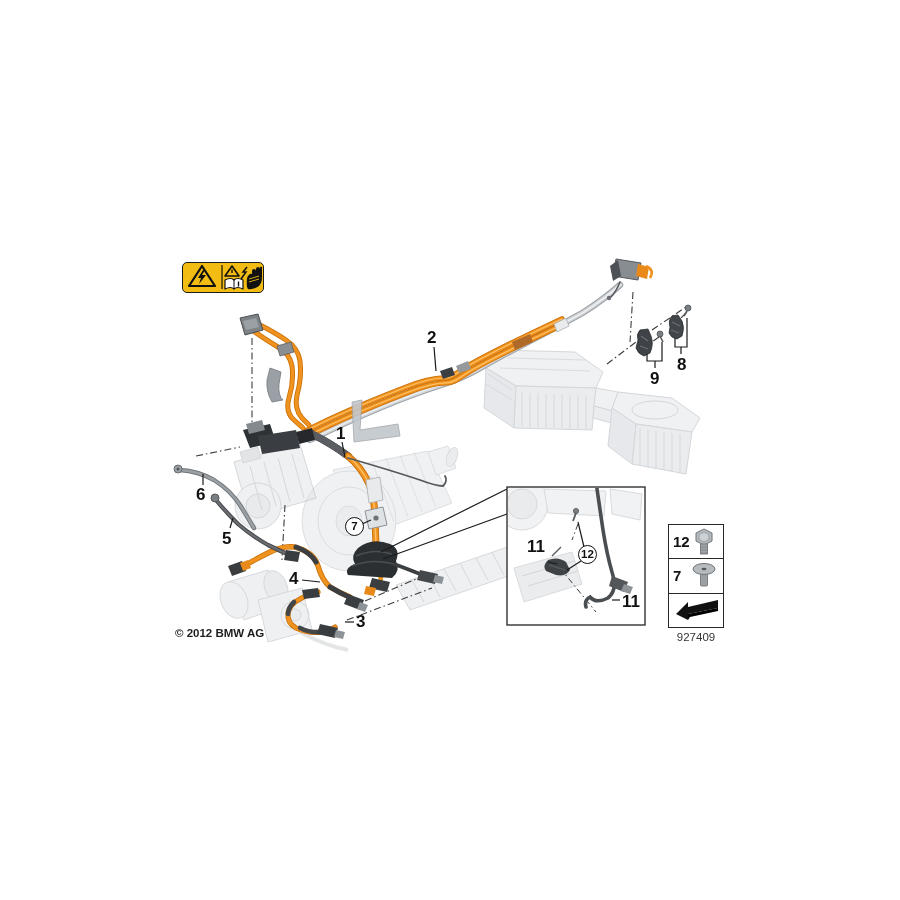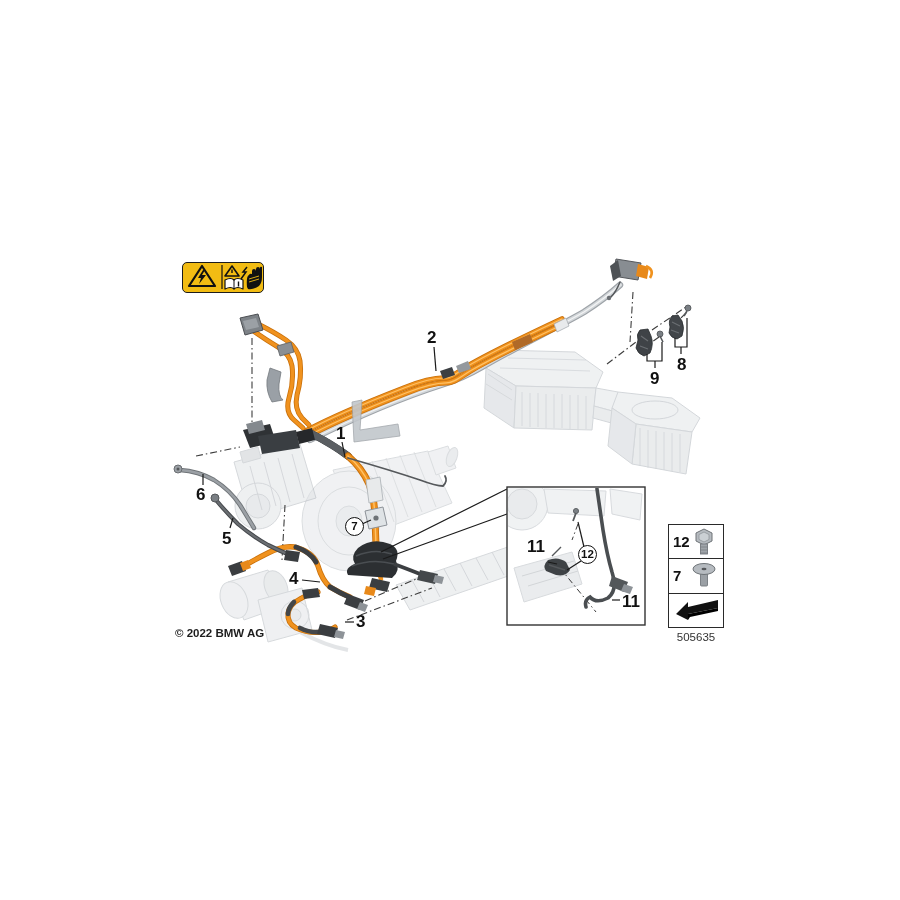--- a/index.html
+++ b/index.html
@@ -310,16 +310,16 @@
     </svg>
   </div>
   <div class="legend-row">
     <svg width="46" height="28" viewBox="0 0 46 28">
       <polygon points="2,18 14,6 14,11 44,4 44,12 14,18 14,24" fill="#111"></polygon>
       <polygon points="44,12 44,15 16,21 14,24 14,18" fill="#000"></polygon>
     </svg>
   </div>
 </div>
 
-<div id="part-number">505635</div>
-<div id="copyright">© 2022 BMW AG</div>
+<div id="part-number">927409</div>
+<div id="copyright">© 2012 BMW AG</div>
 
 </div>
 
 </body></html>

